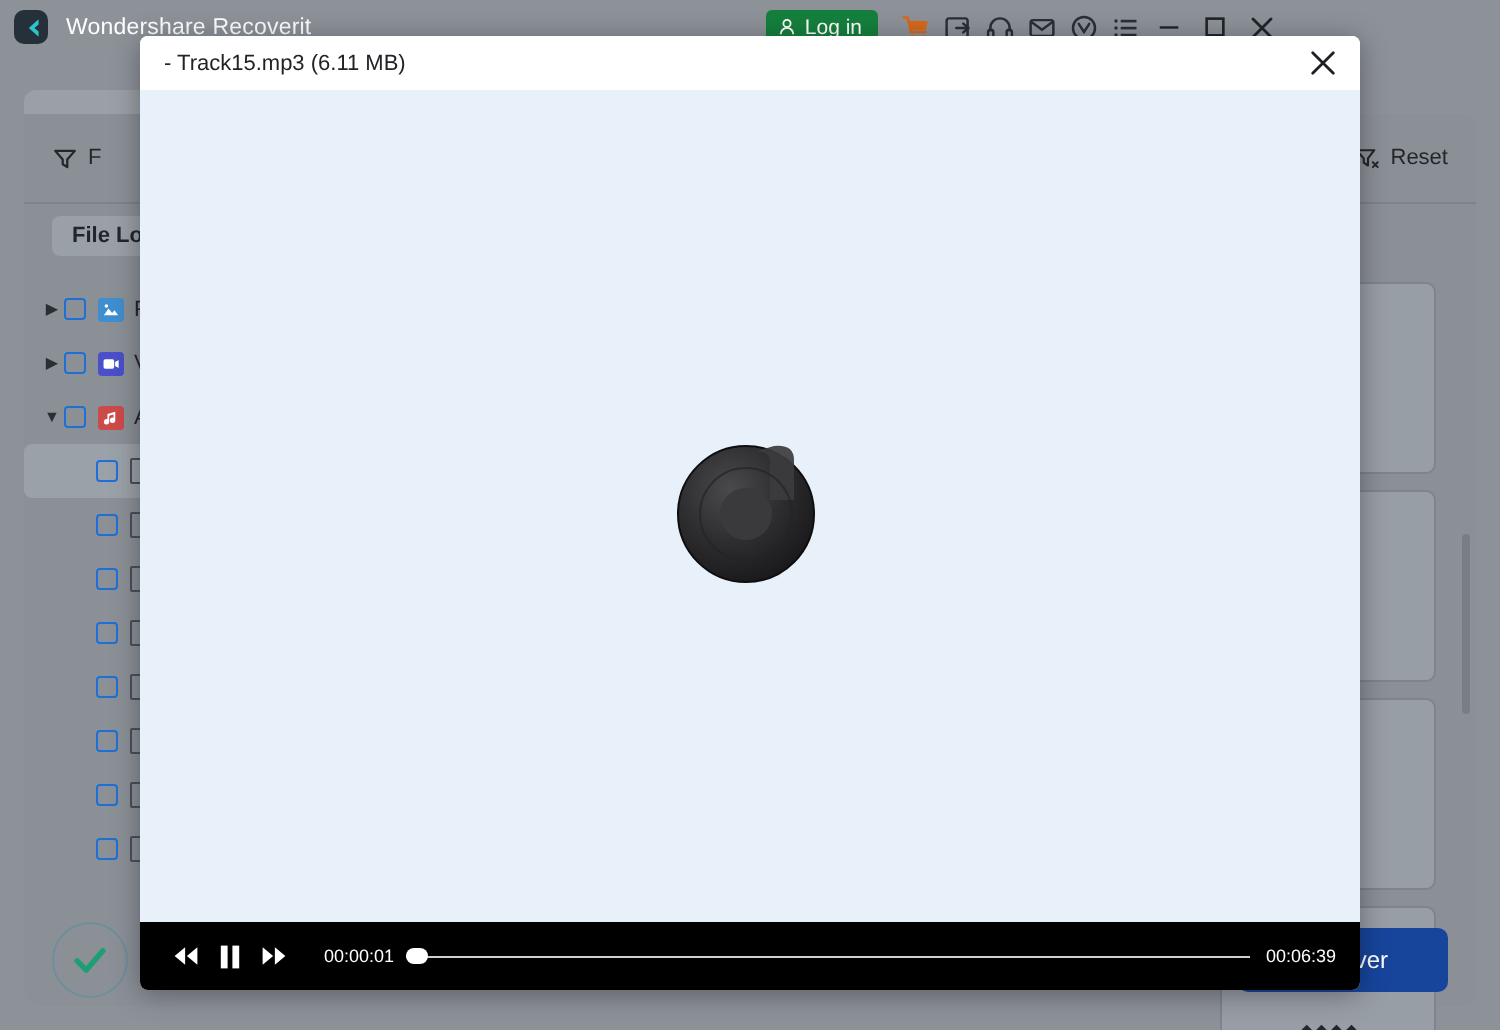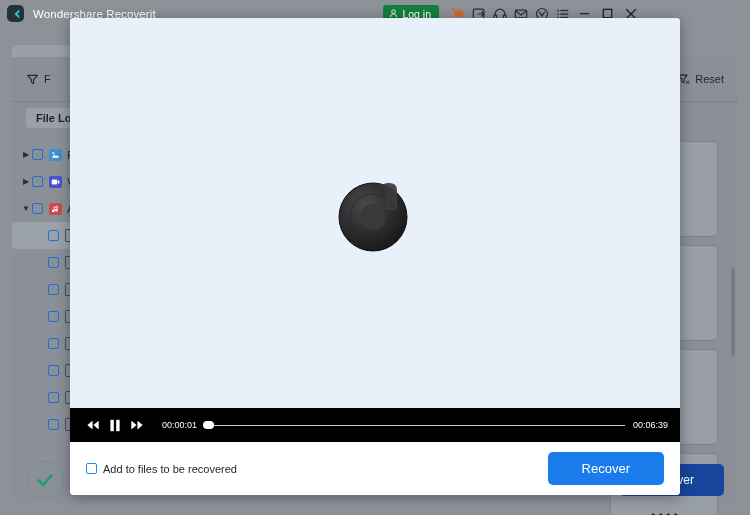--- a/index.html
+++ b/index.html
@@ -553,20 +553,28 @@
           <path d="M5 12.5 L10 17.5 L19 7" fill="none" stroke="#1e9e74" stroke-width="3" stroke-linecap="round" stroke-linejoin="round"></path>
         </svg>
       </div>
       <span class="bottom-label">F</span>
       <div id="main-recover">Recover</div>
     </div>
   </div>
 
   <div id="modal">
 
+    <div id="modal-header">
+      <span id="modal-title">- Track15.mp3 (6.11 MB)</span>
+      <div id="modal-close">
+        <svg width="15" height="15" viewBox="0 0 16 16">
+          <path d="M2.5 2.5 L13.5 13.5 M13.5 2.5 L2.5 13.5" stroke="currentColor" stroke-width="1.5" stroke-linecap="round"></path>
+        </svg>
+      </div>
+    </div>
 
     <div id="stage">
       <div id="disc">
         <svg width="84" height="84" viewBox="0 0 84 84">
           <defs>
             <radialGradient id="g1" cx="38%" cy="32%" r="72%">
               <stop offset="0%" stop-color="#4a4a4c"></stop>
               <stop offset="55%" stop-color="#2d2d2f"></stop>
               <stop offset="100%" stop-color="#19191b"></stop>
             </radialGradient>
@@ -600,20 +608,15 @@
         </svg>
       </div>
       <span class="ptime">00:00:01</span>
       <div id="track">
         <div id="track-line"></div>
         <div id="track-knob"></div>
       </div>
       <span class="ptime end">00:06:39</span>
     </div>
 
-    <div id="modal-footer">
-      <span id="add-check"></span>
-      <span id="add-label">Add to files to be recovered</span>
-      <div id="modal-recover">Recover</div>
-    </div>
   </div>
 
 </div>
 
 </body></html>

